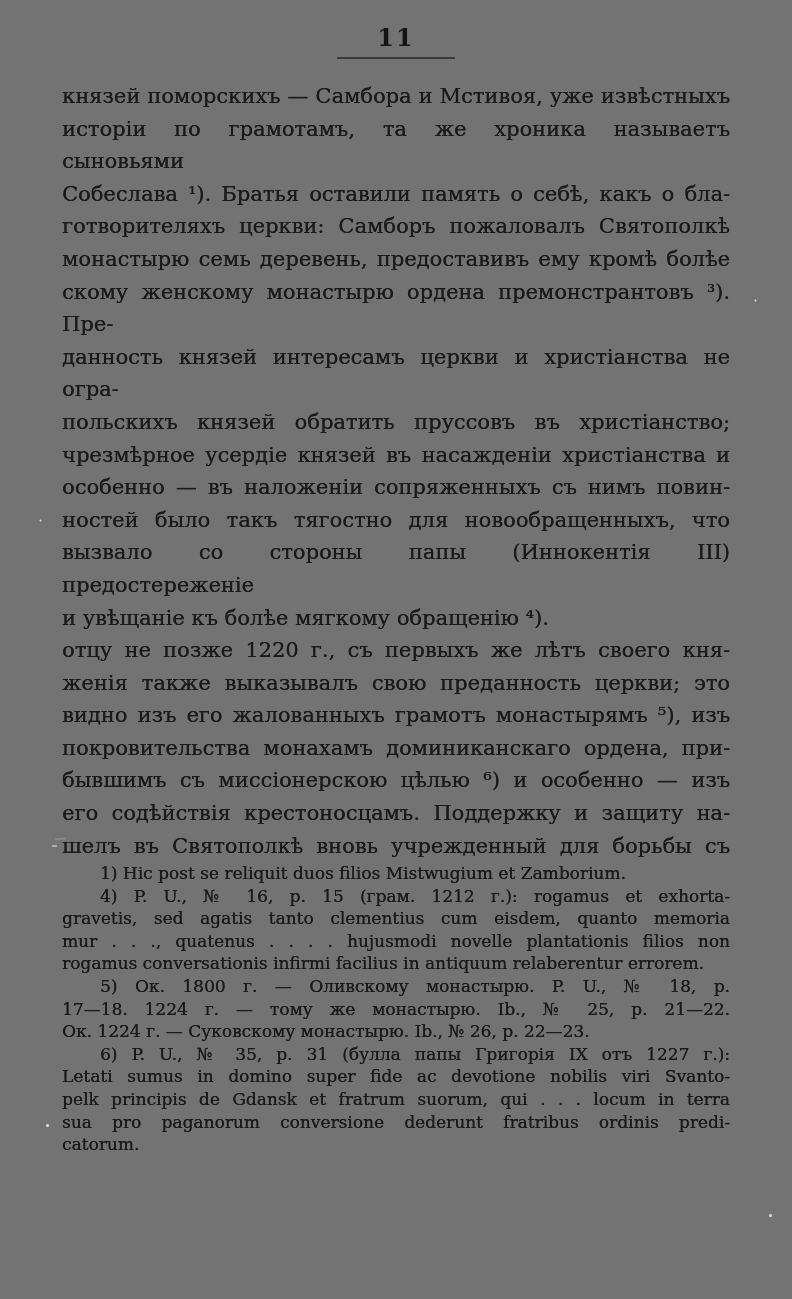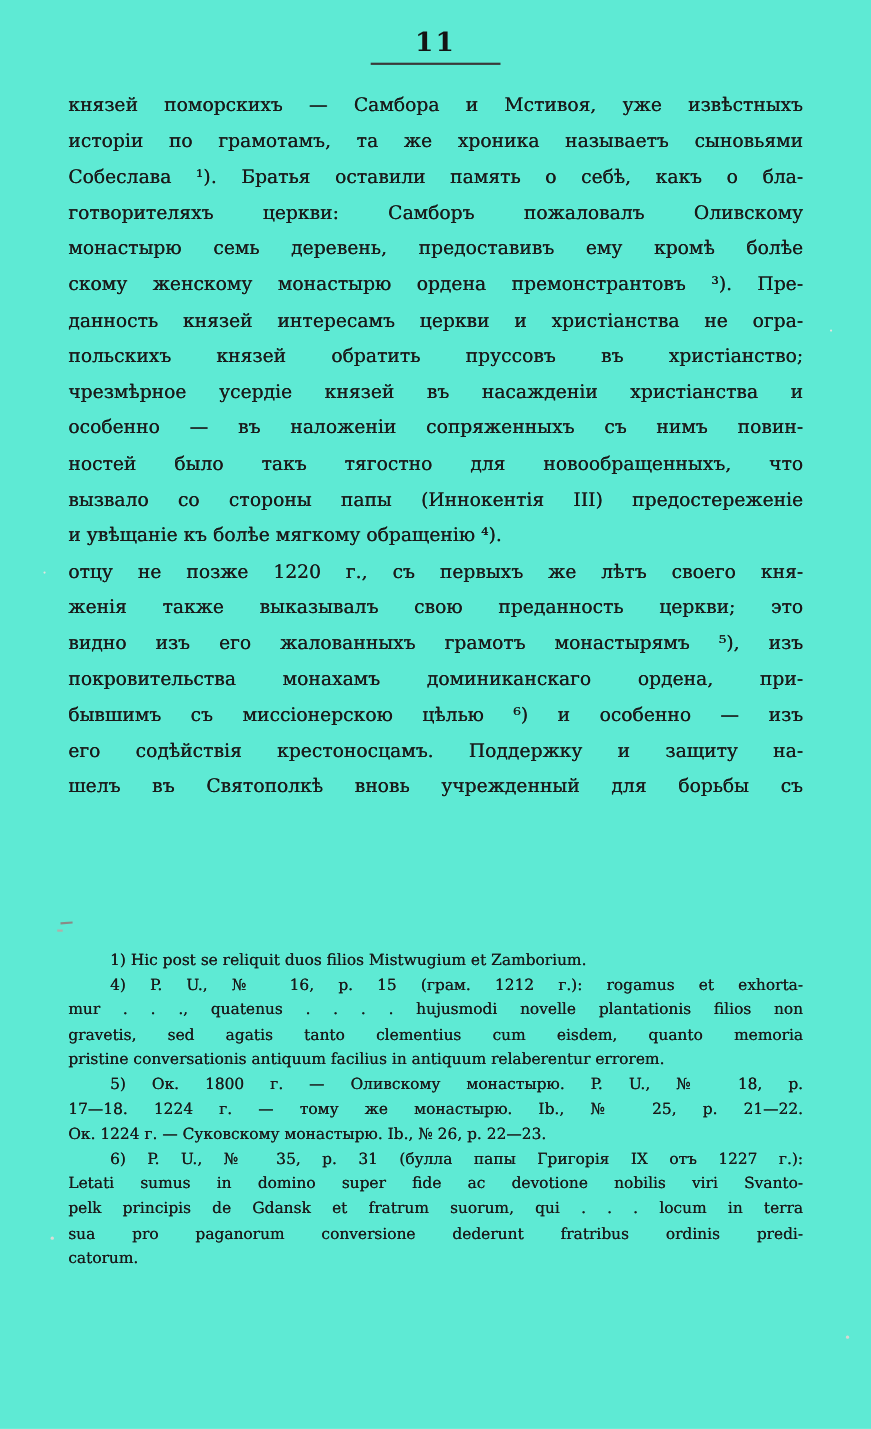--- a/index.html
+++ b/index.html
@@ -4,21 +4,21 @@
 <style>
   html, body {
     margin: 0;
     padding: 0;
     background: #ffffff;
   }
   .page {
     position: relative;
     width: 792px;
     height: 1299px;
-    background: #5eead4;
+    background: #737373;
     font-family: "DejaVu Serif", "Liberation Serif", serif;
     color: #1a1a1a;
     overflow: hidden;
   }
   
   .pagehead {
     position: absolute;
     top: 26px;
     left: 0;
     width: 100%;
@@ -36,21 +36,21 @@
     height: 2px;
     background: #3a3a3a;
     margin: 7px auto 0 auto;
   }
   
   .bodytext {
     position: absolute;
     top: 80px;
     left: 62px;
     width: 668px;
-    font-size: 17px;
+    font-size: 21px;
     text-shadow: 0.25px 0 0 currentColor; 
   }
   .bline {
     line-height: 32.6px;
     text-align: justify;
     text-align-last: justify;
     hyphens: none;
   }
   .bline.short { text-align-last: left; }
   .bline.indent { text-indent: 55px; }
@@ -71,21 +71,21 @@
     width: 5px;
     height: 2px;
     background: #b0b0aa;
   }
   
   .footnotes {
     position: absolute;
     top: 862px;
     left: 62px;
     width: 668px;
-    font-size: 14px;
+    font-size: 17px;
     text-shadow: 0.2px 0 0 currentColor;
   }
   .fline {
     line-height: 22.6px;
     text-align: justify;
     text-align-last: justify;
     hyphens: none;
   }
   .fline.short { text-align-last: left; }
   .fline.indent { text-indent: 38px; }
@@ -114,21 +114,21 @@
   </header>
 
   <main class="bodytext">
 
       <div class="bline">князей поморскихъ — Самбора и Мстивоя, уже извѣстныхъ</div>
 
       <div class="bline">исторіи по грамотамъ, та же хроника называетъ сыновьями</div>
 
       <div class="bline">Собеслава ¹). Братья оставили память о себѣ, какъ о бла-</div>
 
-      <div class="bline">готворителяхъ церкви: Самборъ пожаловалъ Оливскому</div>
+      <div class="bline">готворителяхъ церкви: Самборъ пожаловалъ Святополкѣ</div>
 
       <div class="bline">монастырю семь деревень, предоставивъ ему кромѣ болѣе</div>
 
 
       <div class="bline">скому женскому монастырю ордена премонстрантовъ ³). Пре-</div>
 
       <div class="bline">данность князей интересамъ церкви и христіанства не огра-</div>
 
 
       <div class="bline">польскихъ князей обратить пруссовъ въ христіанство;</div>
@@ -163,25 +163,25 @@
   <div class="margin-mark2"></div>
 
   <section class="footnotes">
 
       <div class="fline indent short">1) Hic post se reliquit duos filios Mistwugium et Zamborium.</div>
 
 
 
       <div class="fline indent">4) P. U., № 16, p. 15 (грам. 1212 г.): rogamus et exhorta-</div>
 
+      <div class="fline">gravetis, sed agatis tanto clementius cum eisdem, quanto memoria</div>
+
       <div class="fline">mur . . ., quatenus . . . . hujusmodi novelle plantationis filios non</div>
 
-      <div class="fline">gravetis, sed agatis tanto clementius cum eisdem, quanto memoria</div>
-
-      <div class="fline short">pristine conversationis antiquum facilius in antiquum relaberentur errorem.</div>
+      <div class="fline short">rogamus conversationis infirmi facilius in antiquum relaberentur errorem.</div>
 
       <div class="fline indent">5) Ок. 1800 г. — Оливскому монастырю. P. U., № 18, p.</div>
 
       <div class="fline">17—18. 1224 г. — тому же монастырю. Ib., № 25, p. 21—22.</div>
 
       <div class="fline short">Ок. 1224 г. — Суковскому монастырю. Ib., № 26, p. 22—23.</div>
 
       <div class="fline indent">6) P. U., № 35, p. 31 (булла папы Григорія IX отъ 1227 г.):</div>
 
       <div class="fline">Letati sumus in domino super fide ac devotione nobilis viri Svanto-</div>

